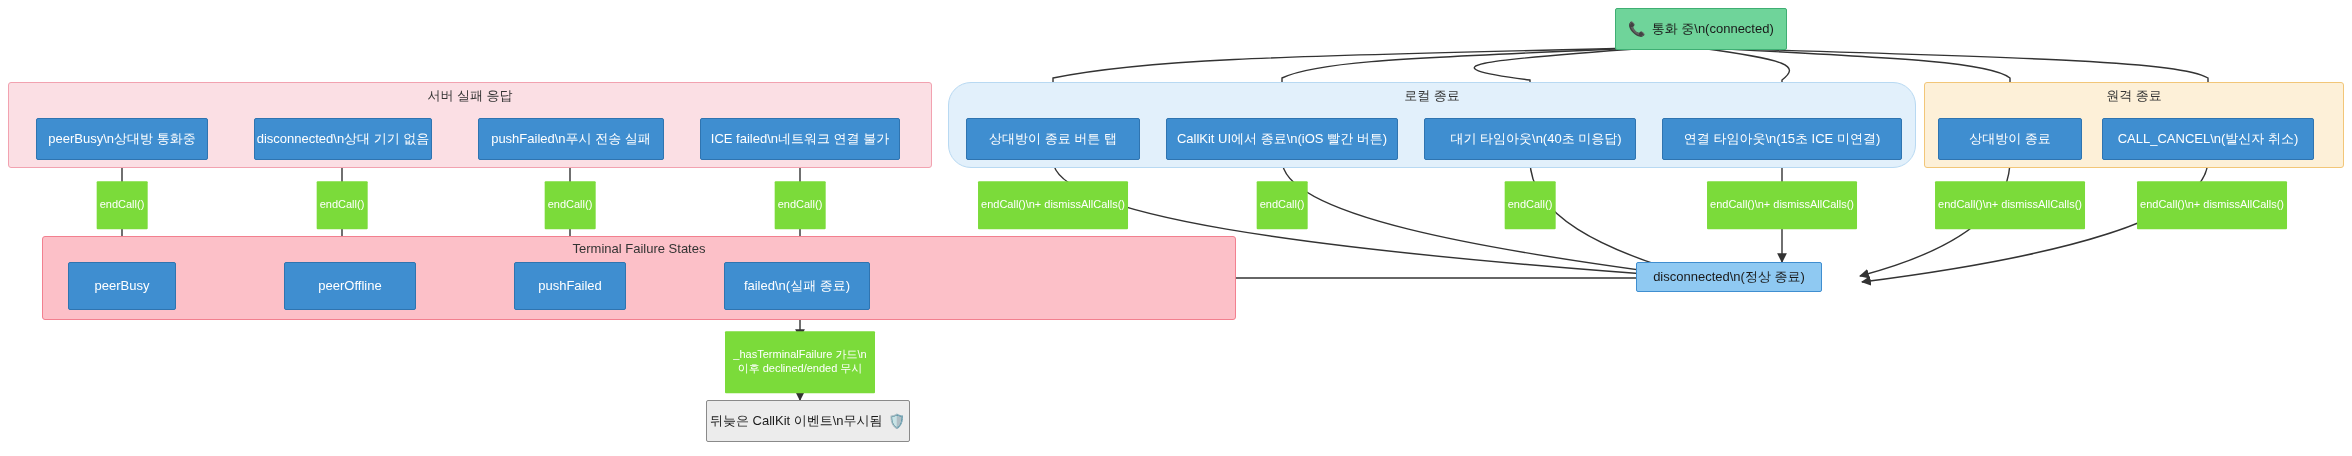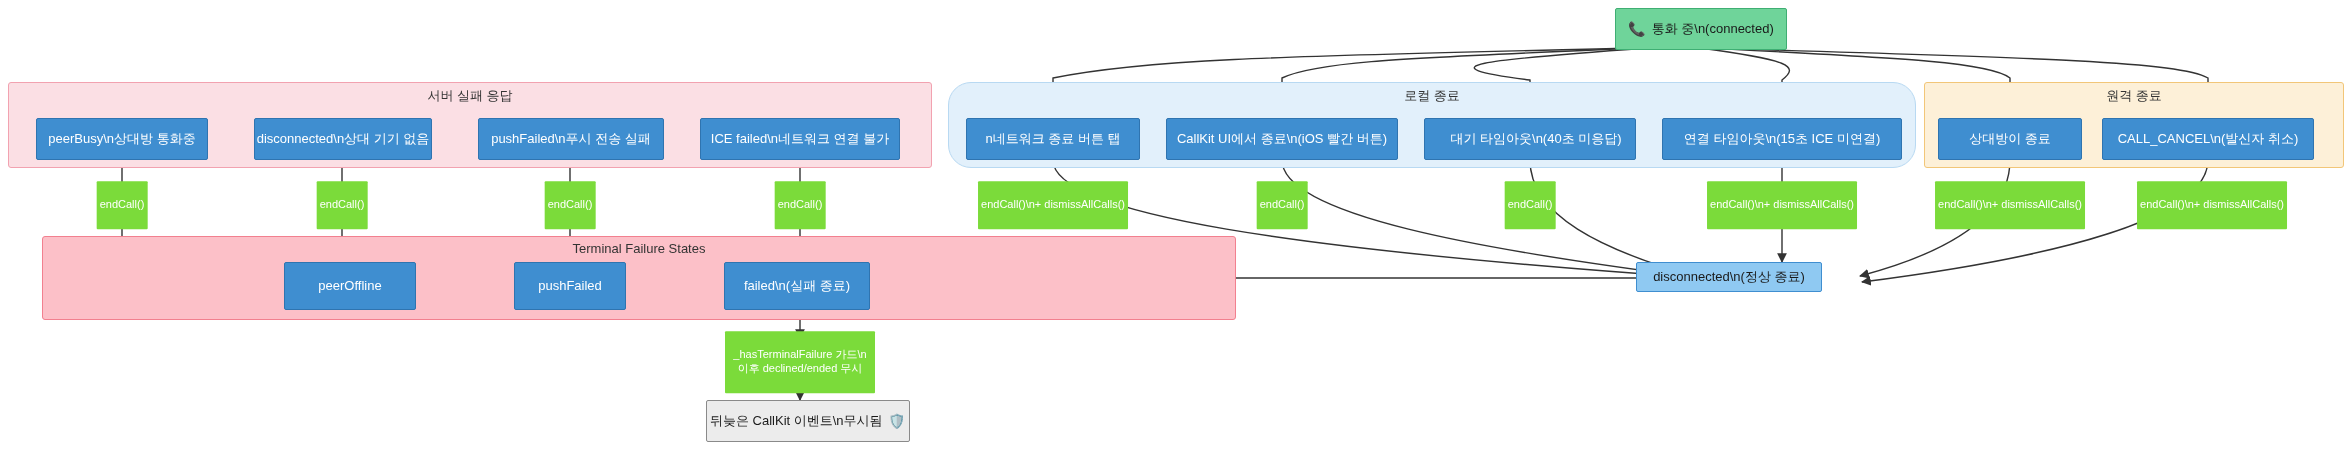--- a/index.html
+++ b/index.html
@@ -188,39 +188,42 @@
     <span>disconnected\n상대 기기 없음</span>
   </div>
   <div class="node blue" style="left:478px;top:118px;width:186px;height:42px;">
     <span>pushFailed\n푸시 전송 실패</span>
   </div>
   <div class="node blue" style="left:700px;top:118px;width:200px;height:42px;">
     <span>ICE failed\n네트워크 연결 불가</span>
   </div>
 
   <div class="node blue" style="left:966px;top:118px;width:174px;height:42px;">
-    <span>n네트워크 종료 버튼 탭</span>
+    <span>상대방이 종료 버튼 탭</span>
   </div>
   <div class="node blue" style="left:1166px;top:118px;width:232px;height:42px;">
     <span>CallKit UI에서 종료\n(iOS 빨간 버튼)</span>
   </div>
   <div class="node blue" style="left:1424px;top:118px;width:212px;height:42px;padding-left:18px;">
     <span>대기 타임아웃\n(40초 미응답)</span>
   </div>
   <div class="node blue" style="left:1662px;top:118px;width:240px;height:42px;">
     <span>연결 타임아웃\n(15초 ICE 미연결)</span>
   </div>
 
   <div class="node blue" style="left:1938px;top:118px;width:144px;height:42px;">
     <span>상대방이 종료</span>
   </div>
   <div class="node blue" style="left:2102px;top:118px;width:212px;height:42px;">
     <span>CALL_CANCEL\n(발신자 취소)</span>
   </div>
 
+  <div class="node blue" style="left:68px;top:262px;width:108px;height:48px;">
+    <span>peerBusy</span>
+  </div>
   <div class="node blue" style="left:284px;top:262px;width:132px;height:48px;">
     <span>peerOffline</span>
   </div>
   <div class="node blue" style="left:514px;top:262px;width:112px;height:48px;">
     <span>pushFailed</span>
   </div>
   <div class="node blue" style="left:724px;top:262px;width:146px;height:48px;">
     <span>failed\n(실패 종료)</span>
   </div>
 

